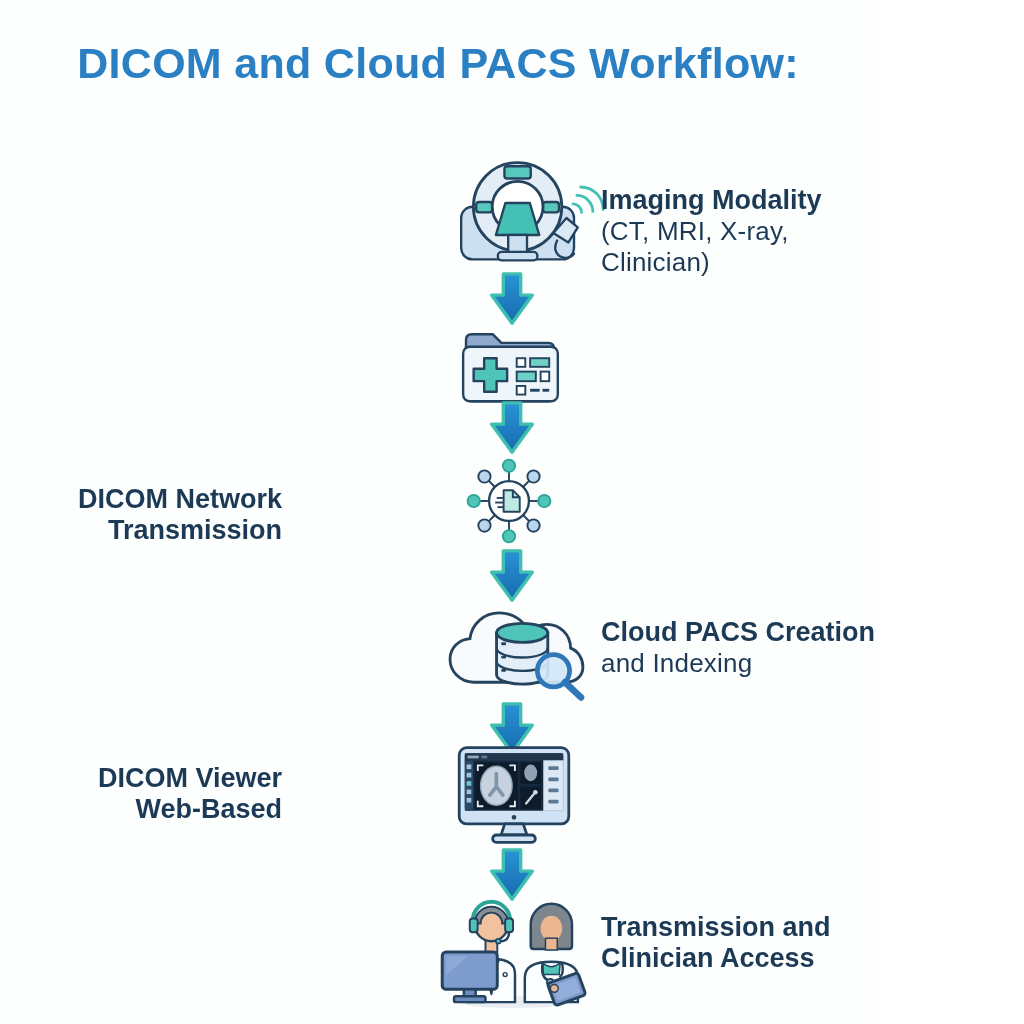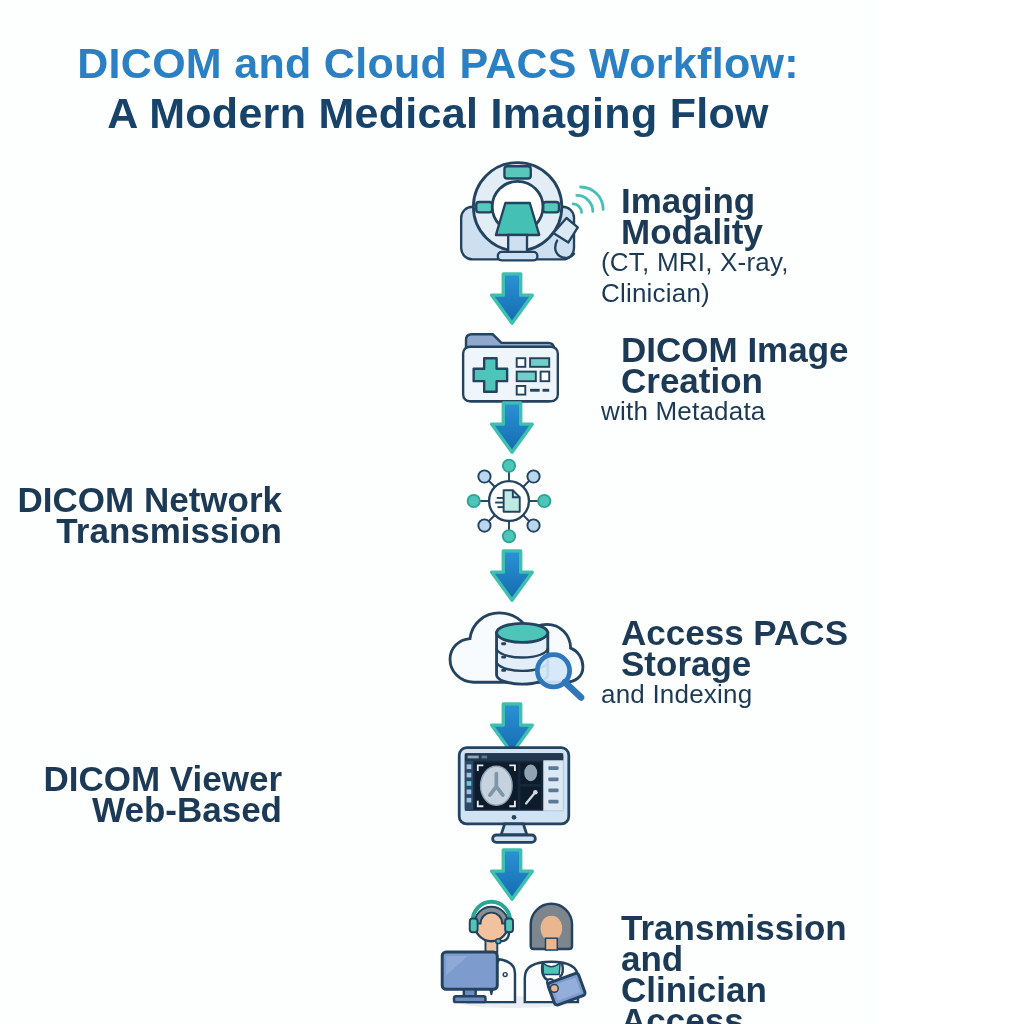--- a/index.html
+++ b/index.html
@@ -29,21 +29,21 @@
   .icon{position:absolute;}
   .icon::after{
     content:"";position:absolute;inset:-10px;z-index:-1;border-radius:50%;
     background:radial-gradient(closest-side,rgba(190,216,240,.45),rgba(190,216,240,0));
   }
   .arrow{position:absolute;left:487px;width:50px;height:56px;}
 
   .label{position:absolute;color:var(--label-navy);line-height:31px;}
   .label.right{left:601px;text-align:left;}
   .label.left{right:594px;text-align:right;width:300px;}
-  .label .b{font-weight:700;font-size:35px;display:block;margin-left:20px;}
+  .label .b{font-weight:700;font-size:27px;display:block;}
   .label .r{font-weight:400;font-size:26px;display:block;letter-spacing:.2px;}
 
   
   #icon-1{left:448px;top:150px;}
   #label-1{top:185px;}
   #arrow-1{top:271px;}
   #icon-2{left:457px;top:319px;}
   #label-2{top:334px;}
   #arrow-2{top:400px;}
   #icon-3{left:450px;top:455px;}
@@ -57,21 +57,20 @@
   #arrow-5{top:847px;}
   #icon-6{left:440px;top:891px;}
   #label-6{top:912px;}
 </style>
 </head>
 <body>
 
 <div class="canvas">
 
   <div class="title-line l1">DICOM and Cloud PACS Workflow:</div>
-  <div class="title-line l2">A Modern Medical Imaging Flow</div>
 
   <div class="icon" id="icon-1">
     <svg viewBox="0 0 168 128" width="158" height="121">
       <rect x="14" y="60" width="120" height="56" rx="12" fill="#cde0f2" stroke="#24435f" stroke-width="2.5"></rect>
       <circle cx="74" cy="60" r="47" fill="#e3edf6" stroke="#24435f" stroke-width="3"></circle>
       <rect x="60" y="17" width="28" height="13" rx="3" fill="#58c8bc" stroke="#24435f" stroke-width="2.5"></rect>
       <rect x="30" y="55" width="17" height="11" rx="3" fill="#58c8bc" stroke="#24435f" stroke-width="2.5"></rect>
       <rect x="101" y="55" width="17" height="11" rx="3" fill="#58c8bc" stroke="#24435f" stroke-width="2.5"></rect>
       <circle cx="74" cy="60" r="27" fill="#ffffff" stroke="#24435f" stroke-width="3"></circle>
       <path d="M61 56 H87 L97 90 H51 Z" fill="#45c0b4" stroke="#24435f" stroke-width="2.5" stroke-linejoin="round"></path>
@@ -107,24 +106,20 @@
       <rect x="6" y="29" width="99" height="57" rx="7" fill="#eef5fb" stroke="#24435f" stroke-width="2.5"></rect>
       <path d="M28 41 h13 v11 h11 v13 h-11 v11 h-13 v-11 h-11 v-13 h11 Z" fill="#4fc5ba" stroke="#24435f" stroke-width="2.5" stroke-linejoin="round"></path>
       <rect x="62" y="41" width="9" height="9" fill="#ffffff" stroke="#24435f" stroke-width="2"></rect>
       <rect x="76" y="41" width="20" height="9" fill="#6fd0c6" stroke="#24435f" stroke-width="2"></rect>
       <rect x="62" y="55" width="20" height="10" fill="#6fd0c6" stroke="#24435f" stroke-width="2"></rect>
       <rect x="87" y="55" width="9" height="10" fill="#ffffff" stroke="#24435f" stroke-width="2"></rect>
       <rect x="62" y="70" width="9" height="9" fill="#ffffff" stroke="#24435f" stroke-width="2"></rect>
       <rect x="76" y="73" width="10" height="3" fill="#24435f"></rect>
       <rect x="89" y="73" width="7" height="3" fill="#24435f"></rect>
     </svg>
-  </div>
-  <div class="label right" id="label-2">
-    <span class="b">DICOM Image Creation</span>
-    <span class="r">with Metadata</span>
   </div>
 
   <div class="arrow" id="arrow-2">
     <svg viewBox="0 0 50 58" width="50" height="56">
       <path d="M16 3 H34 V25 H46 L25 54 L4 25 H16 Z" fill="url(#ag1)" stroke="#3fc0ae" stroke-width="3.5" stroke-linejoin="round"></path>
     </svg>
   </div>
 
   <div class="icon" id="icon-3">
     <svg viewBox="0 0 120 120" width="118" height="92">
@@ -173,21 +168,21 @@
       <path d="M57 72 a27 10 0 0 0 54 0" fill="none" stroke="#24435f" stroke-width="2.5"></path>
       <rect x="62" y="52" width="5" height="3" rx="1" fill="#24435f"></rect>
       <rect x="62" y="66" width="5" height="3" rx="1" fill="#24435f"></rect>
       <rect x="62" y="80" width="5" height="3" rx="1" fill="#24435f"></rect>
       <ellipse cx="84" cy="42" rx="27" ry="10" fill="#4fc5ba" stroke="#24435f" stroke-width="3"></ellipse>
       <circle cx="117" cy="82" r="17" fill="#d2e7f9" fill-opacity="0.92" stroke="#2f77b8" stroke-width="5"></circle>
       <line x1="129" y1="94" x2="146" y2="110" stroke="#2f77b8" stroke-width="7" stroke-linecap="round"></line>
     </svg>
   </div>
   <div class="label right" id="label-4">
-    <span class="b">Access PACS Storage</span>
+    <span class="b">Cloud PACS Creation</span>
     <span class="r">and Indexing</span>
   </div>
 
   <div class="arrow" id="arrow-4">
     <svg viewBox="0 0 50 58" width="50" height="56">
       <path d="M16 3 H34 V25 H46 L25 54 L4 25 H16 Z" fill="url(#ag1)" stroke="#3fc0ae" stroke-width="3.5" stroke-linejoin="round"></path>
     </svg>
   </div>
 
   <div class="icon" id="icon-5">

